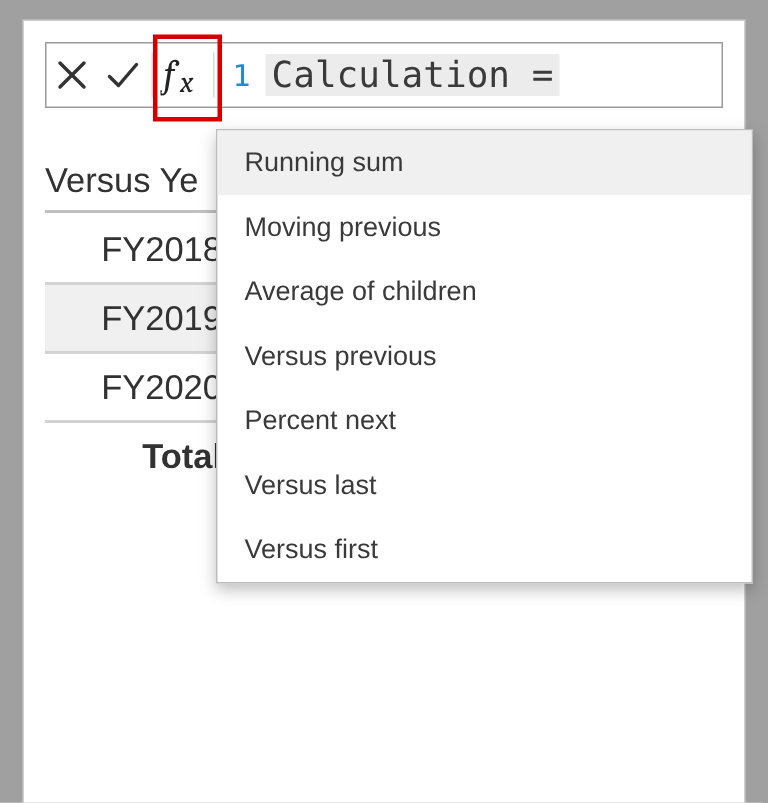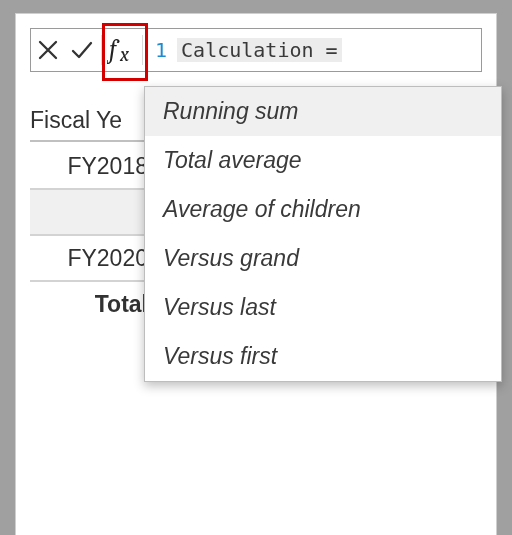--- a/index.html
+++ b/index.html
@@ -67,21 +67,21 @@
     gap:10px;
     padding-left:10px;
   }
   .fb-linenum{
     color:#1d8bd1;
     font-family:Consolas,monospace;
     font-size:20px;
   }
   .fb-code{
     font-family:Consolas,monospace;
-    font-size:20px;
+    font-size:24px;
     color:#3a3a3a;
     background:#ececec;
     padding:0 4px;
   }
 
   
   .col-headers{
     position:absolute;
     left:14px;
     right:14px;
@@ -118,23 +118,22 @@
 
   
   .popup{
     position:absolute;
     left:128px;
     top:72px;
     width:356px;
     background:#ffffff;
     border:1px solid #bdbdbd;
     box-shadow:0 4px 10px rgba(0,0,0,0.25);
-    font-size:23px;
+    font-size:18px;
     color:#3a3a3a;
-    font-style:italic;
   }
   .popup-item{
     padding:11px 18px;
     white-space:nowrap;
     cursor:default;
   }
   .popup-item.hover{background:#f0f0f0;}
 
 </style>
 </head>
@@ -163,44 +162,46 @@
     </div>
     <div class="fb-divider"></div>
 
     <div class="fb-line">
       <span class="fb-linenum">1</span>
       <span class="fb-code">Calculation =</span>
     </div>
   </div>
 
   <div class="col-headers">
-    <div class="hdr-left">Fiscal Ye</div>
+    <div class="hdr-left">Versus Ye</div>
     <div class="hdr-right">o</div>
   </div>
 
   <div class="tbl">
     <div class="tbl-row">
       <div class="c1">FY2018</div>
       <div class="c2">8</div>
     </div>
     <div class="tbl-row alt">
+      <div class="c1">FY2019</div>
       <div class="c2">3</div>
     </div>
     <div class="tbl-row">
       <div class="c1">FY2020</div>
       <div class="c2">0</div>
     </div>
     <div class="tbl-row total">
       <div class="c1">Total</div>
       <div class="c2">!</div>
     </div>
   </div>
 
   <div class="popup">
     <div class="popup-item hover"><span>Running sum</span></div>
-    <div class="popup-item"><span>Total average</span></div>
+    <div class="popup-item"><span>Moving previous</span></div>
     <div class="popup-item"><span>Average of children</span></div>
-    <div class="popup-item"><span>Versus grand</span></div>
+    <div class="popup-item"><span>Versus previous</span></div>
+    <div class="popup-item"><span>Percent next</span></div>
     <div class="popup-item"><span>Versus last</span></div>
     <div class="popup-item"><span>Versus first</span></div>
   </div>
 
 </div>
 
 </body></html>

